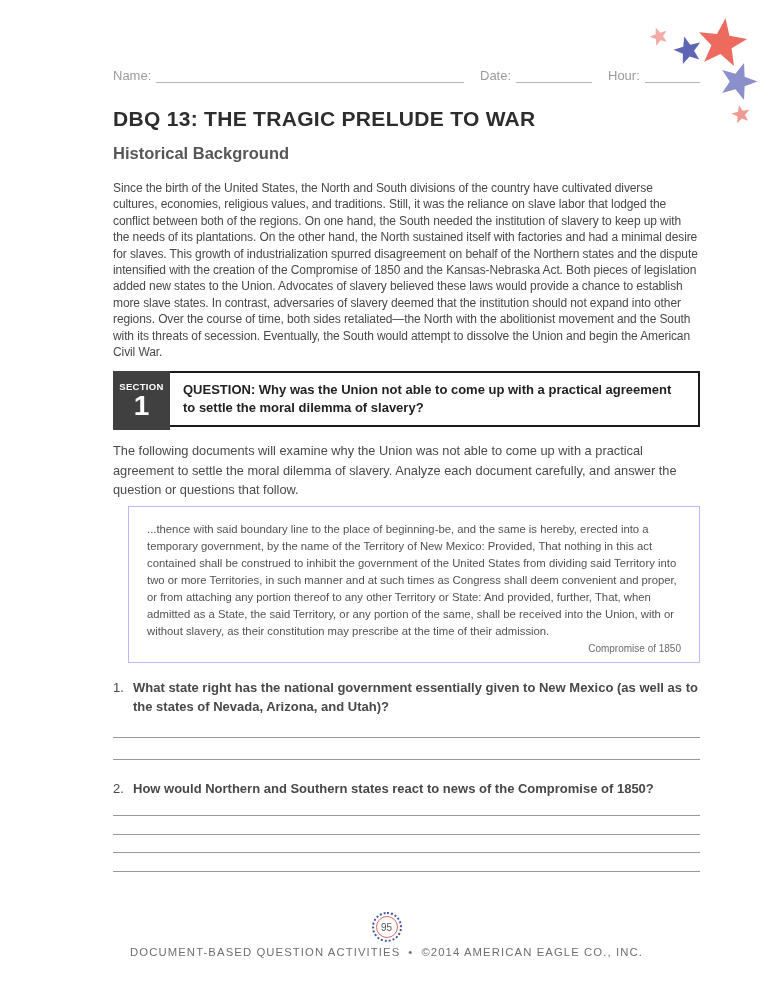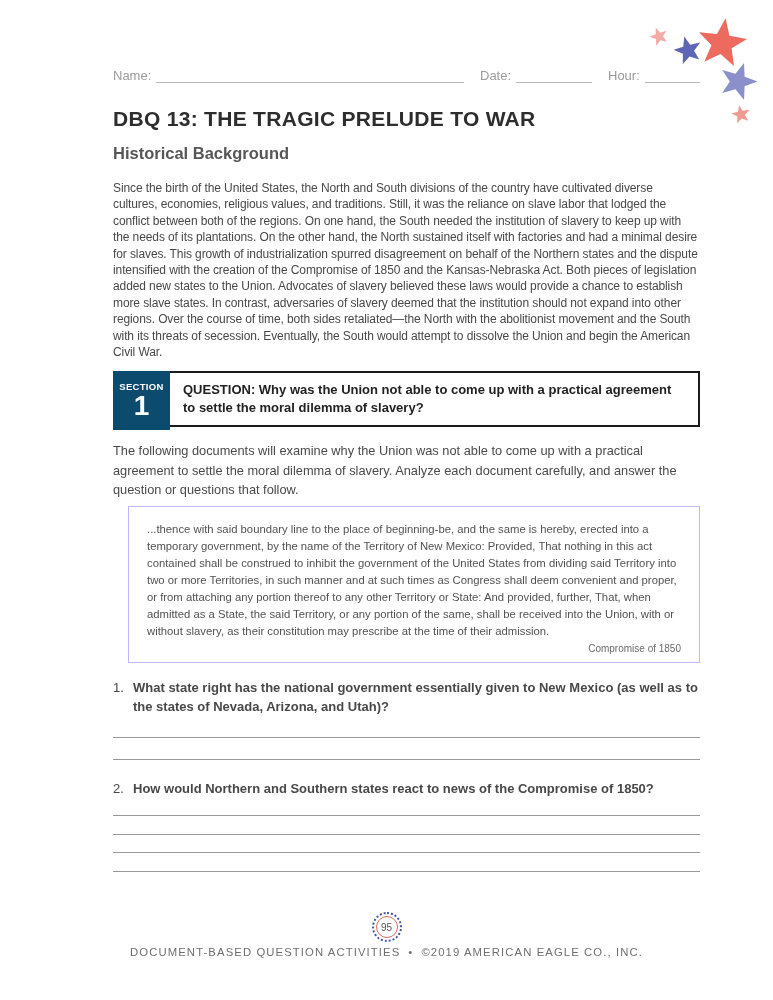--- a/index.html
+++ b/index.html
@@ -23,21 +23,21 @@
   .g-date .fill-line { flex:1; }
   .g-hour { width:92px; }
   .g-hour .fill-line { flex:1; }
   
   .title { margin-top:24px; font-size:21px; font-weight:bold; color:#2d2d2d; letter-spacing:0.3px; }
   .subtitle { margin-top:13px; font-size:16.5px; color:#565656; }
   
   .bg-par { margin-top:17px; width:587px; font-size:12px; line-height:16.4px; color:#484848; letter-spacing:-0.1px; }
   
   .section-box { position:relative; margin-top:11px; width:587px; border:2px solid #1b1b1b; min-height:55px; padding:8px 14px 8px 68px; }
-  .section-tab { position:absolute; left:-2px; top:-2px; width:57px; height:calc(100% + 7px); background:#0c4a6e; color:#ffffff; display:flex; flex-direction:column; align-items:center; justify-content:center; }
+  .section-tab { position:absolute; left:-2px; top:-2px; width:57px; height:calc(100% + 7px); background:#404040; color:#ffffff; display:flex; flex-direction:column; align-items:center; justify-content:center; }
   .section-tab .s-label { font-size:9.5px; font-weight:bold; letter-spacing:0.3px; }
   .section-tab .s-num { font-size:28px; font-weight:bold; line-height:28px; }
   .section-q { font-size:13px; font-weight:bold; color:#222222; line-height:18px; }
   
   .instructions { margin-top:14px; width:587px; font-size:12.8px; line-height:19.3px; color:#4a4a4a; }
   
   .doc-heading { margin-top:13px; font-size:14px; font-weight:bold; color:#1f1f1f; }
   .doc-box { margin-top:7px; margin-left:15px; width:572px; border:1px solid #c4b5fd; padding:14px 18px 8px 18px; }
   .doc-quote { font-size:11.3px; line-height:16.9px; color:#525252; }
   .doc-attrib { margin-top:3px; text-align:right; font-size:10px; color:#6a6a6a; }
@@ -123,17 +123,17 @@
     <div class="answer-line"></div>
     <div class="answer-line"></div>
     <div class="answer-line"></div>
   </div>
 
   <div class="footer">
     <div class="page-badge">
       <div class="page-badge-inner">95</div>
     </div>
     <div class="footer-text">
-      <span>DOCUMENT-BASED QUESTION ACTIVITIES</span><span class="sep">•</span><span>©2019 AMERICAN EAGLE CO., INC.</span>
+      <span>DOCUMENT-BASED QUESTION ACTIVITIES</span><span class="sep">•</span><span>©2014 AMERICAN EAGLE CO., INC.</span>
     </div>
   </div>
 
 </div>
 
 </body></html>

